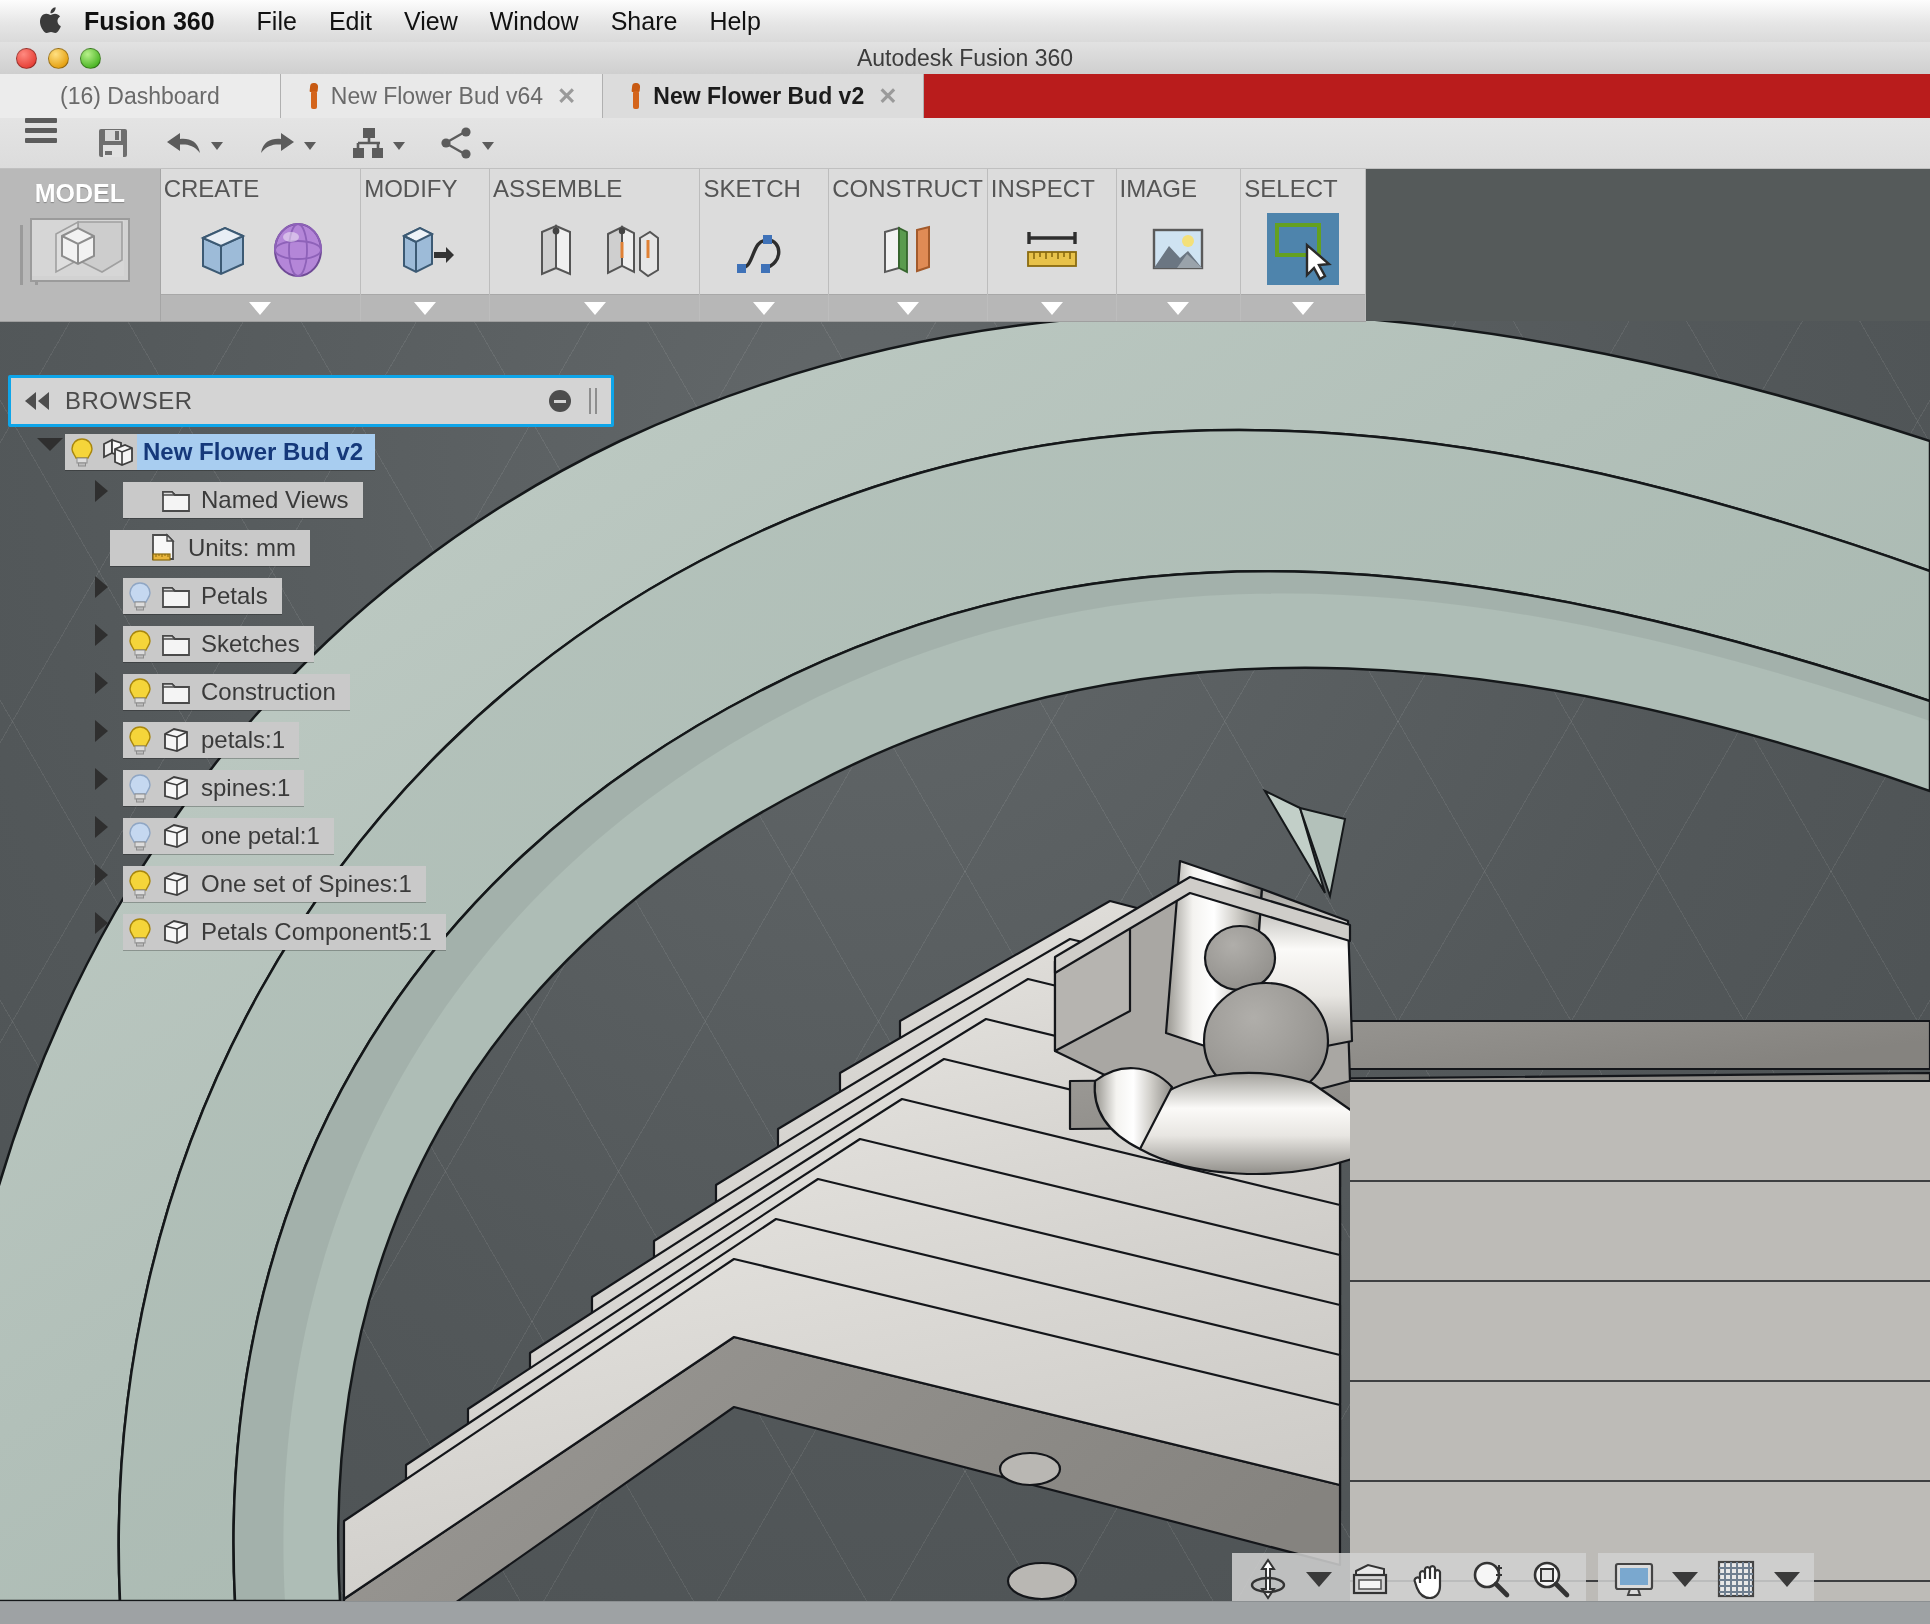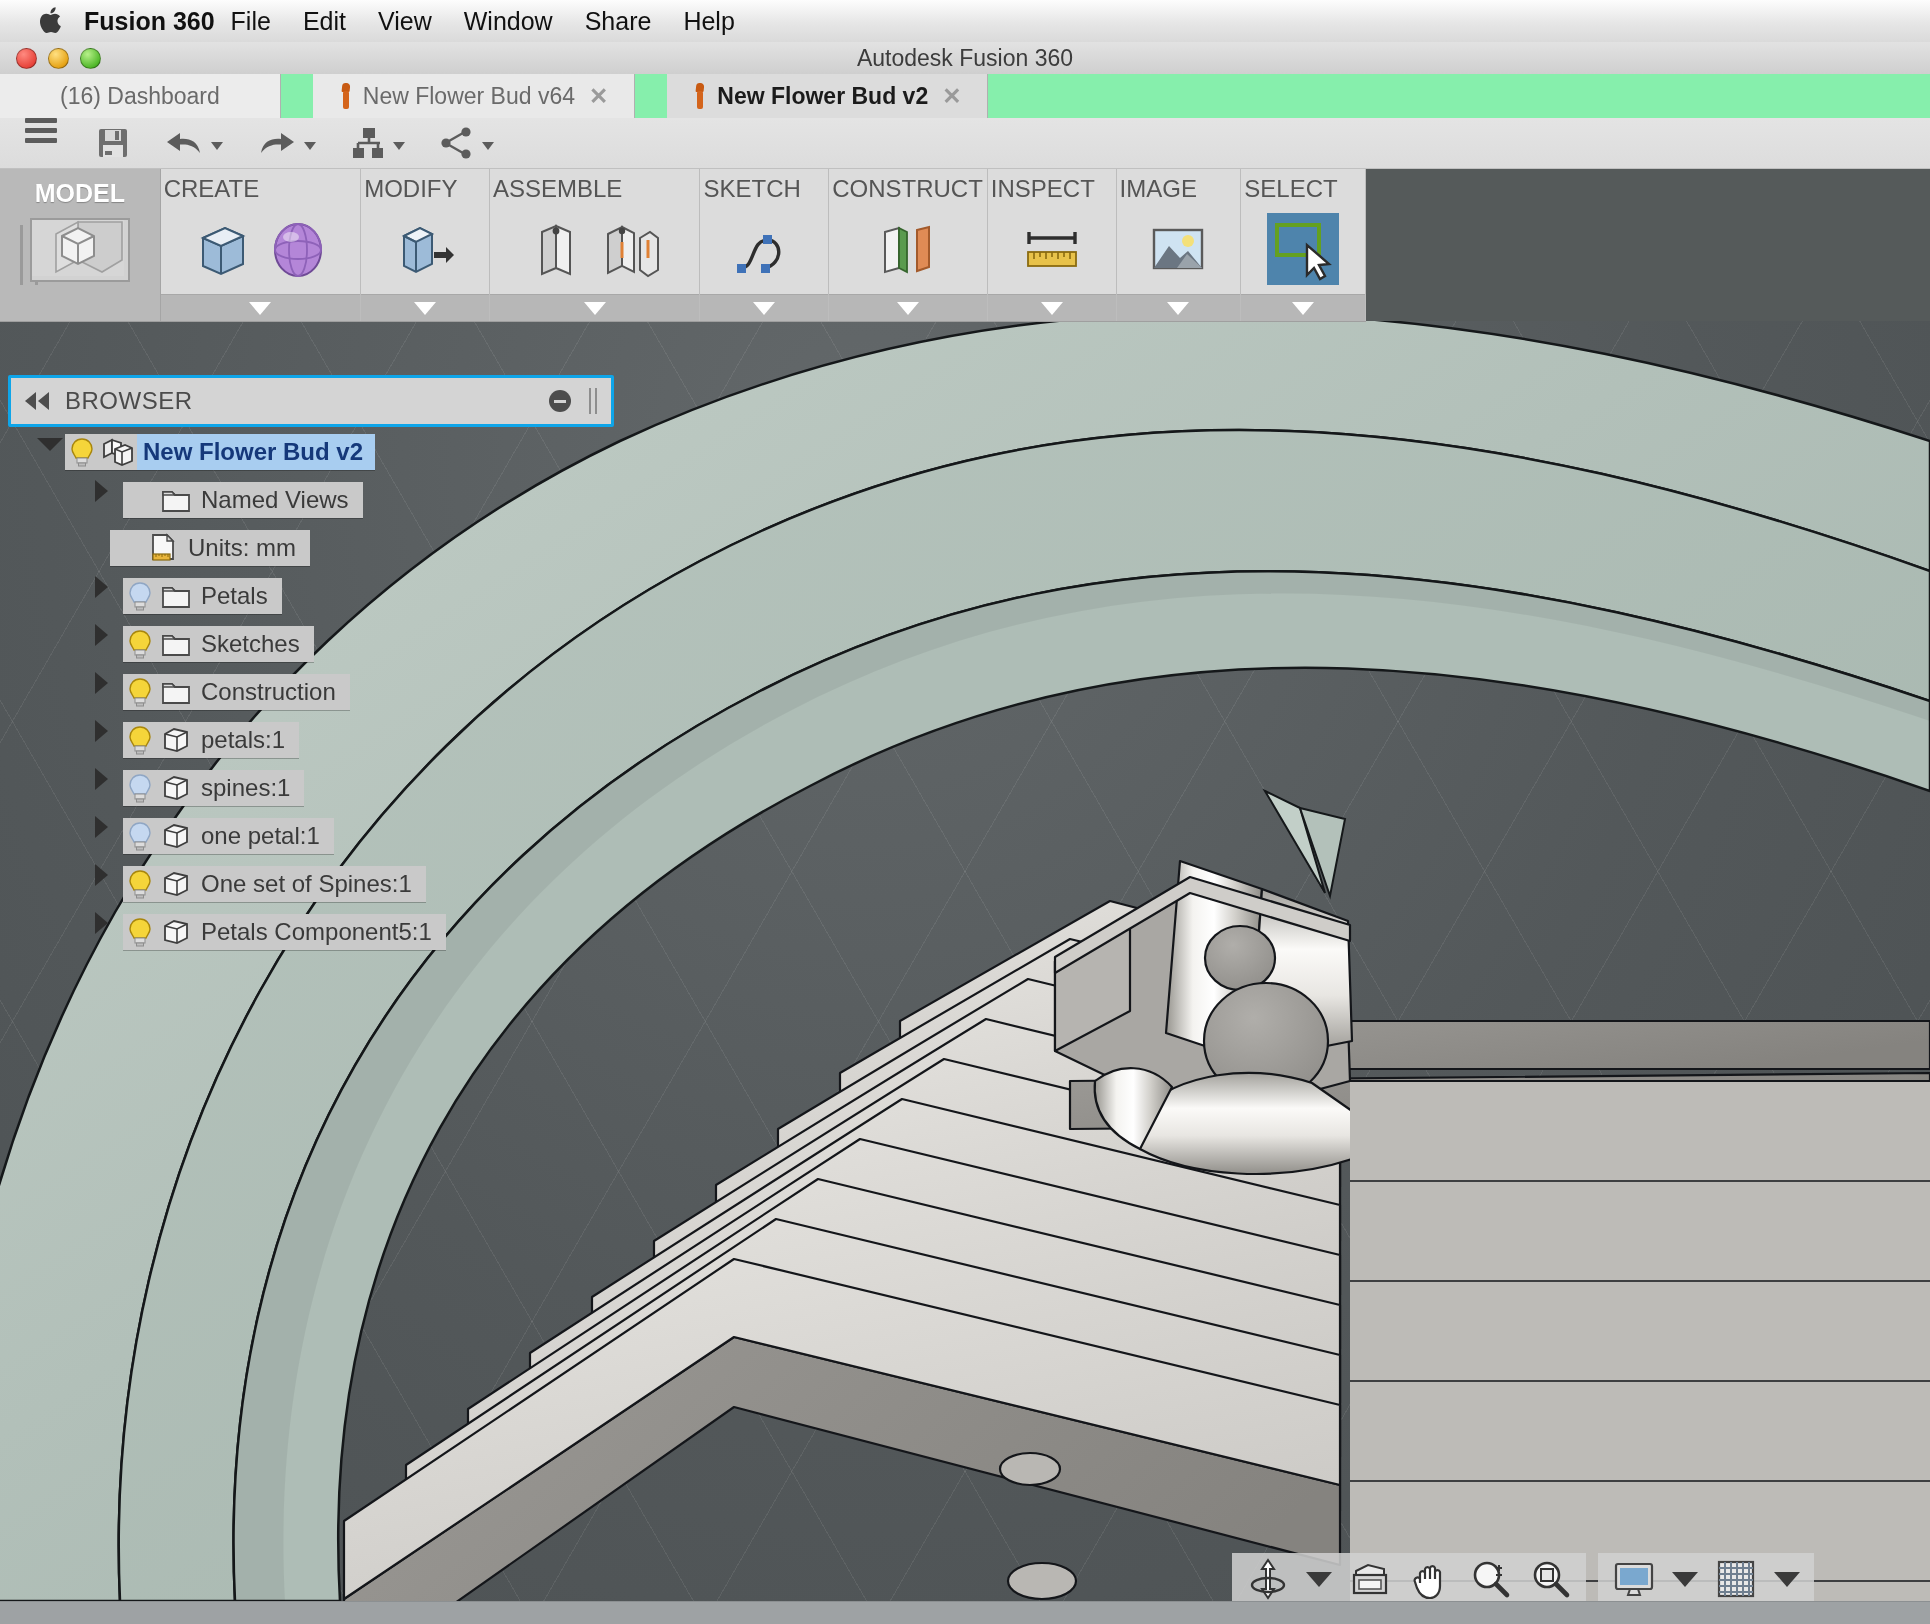--- a/index.html
+++ b/index.html
@@ -19,21 +19,21 @@
     display:flex;align-items:center;
   }
   .apple-logo{
     margin-left:38px;width:24px;height:28px;position:relative;
     display:flex;align-items:center;justify-content:center;
   }
   .apple-logo svg{display:block;}
   .mac-app-name{
     margin-left:22px;font-size:25px;font-weight:bold;color:#111;letter-spacing:0px;
   }
-  .mac-menu{margin-left:16px;font-size:25px;color:#111;}
+  .mac-menu{margin-left:42px;font-size:25px;color:#111;}
   .mac-menu + .mac-menu{margin-left:32px;text-align:right;}
 
   
   .titlebar{
     position:absolute;left:0;top:42px;width:1930px;height:32px;
     background:linear-gradient(#e2e2e2,#cfcfcf);
     border-bottom:1px solid #a9a9a9;
   }
   .traffic{position:absolute;left:16px;top:6px;display:flex;gap:11px;}
   .tl{width:19px;height:19px;border-radius:50%;border:1px solid rgba(0,0,0,.32);}
@@ -41,22 +41,22 @@
   .tl.yellow{background:radial-gradient(circle at 35% 28%, #ffe082, #e7a519 70%, #b8790f);}
   .tl.green{background:radial-gradient(circle at 35% 28%, #b7f08a, #53b92c 70%, #2e8115);}
   .win-title{
     position:absolute;left:0;top:0;width:1930px;height:32px;line-height:32px;
     text-align:center;font-size:23px;color:#3c3c3c;
   }
 
   
   .tabstrip{
     position:absolute;left:0;top:74px;width:1930px;height:44px;
-    background:#86efac;border-bottom:2px solid #8e8e8e;
-    display:flex;align-items:center;gap:32px;
+    background:#b91c1c;border-bottom:2px solid #8e8e8e;
+    display:flex;align-items:center;
   }
   .tab{
     height:44px;display:flex;align-items:center;gap:10px;
     padding:4px 26px;font-size:23px;color:#6a6a6a;
     background:#e9e9e9;border-right:1px solid #b0b0b0;
     box-sizing:border-box;cursor:default;
   }
   .tab.active{background:#dcdcdc;color:#1b1b1b;font-weight:bold;}
   .tab.dash{background:#ececec;color:#6a6a6a;padding:0 60px;}
   .f360-mark{

